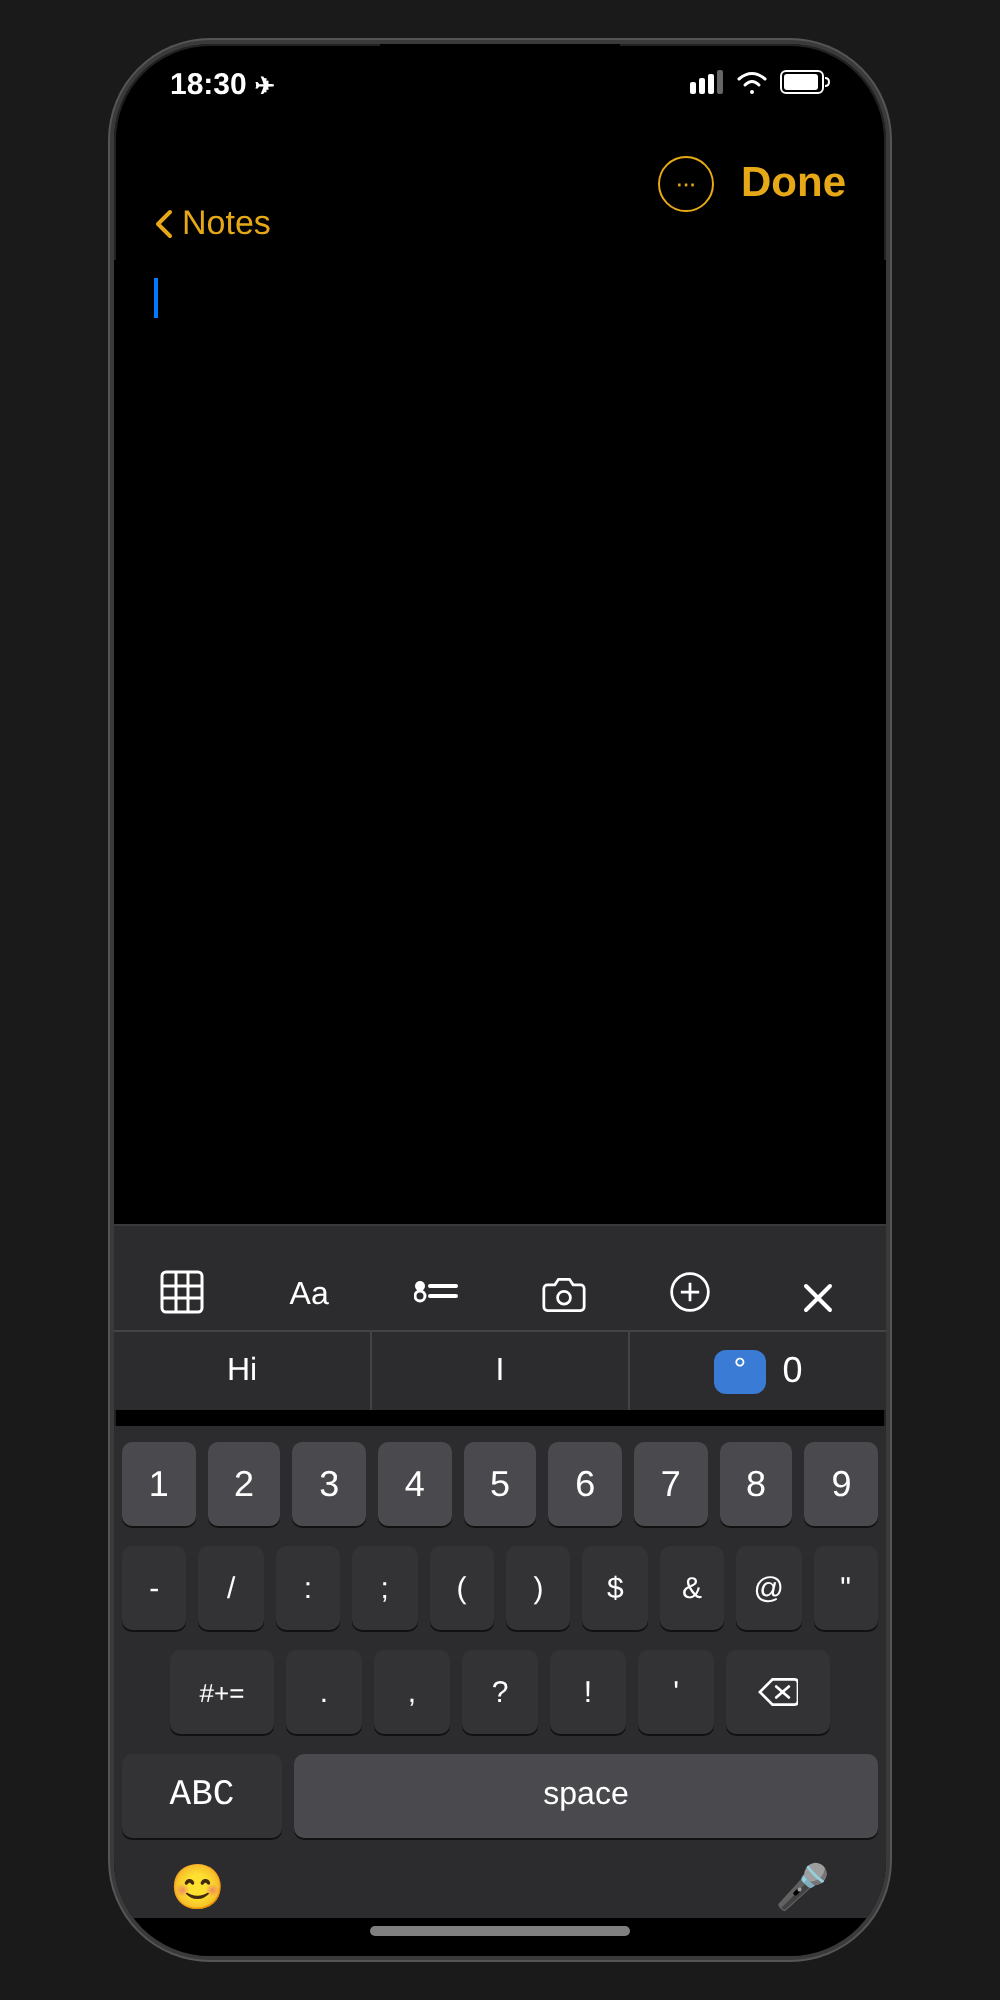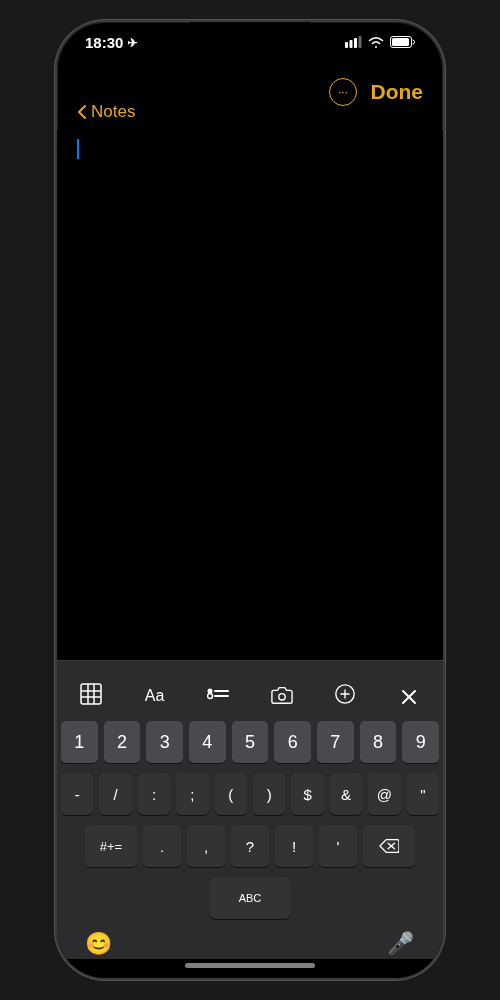--- a/index.html
+++ b/index.html
@@ -383,20 +383,32 @@
         </svg>
       </div>
       <div class="toolbar-icon">
         <svg width="16" height="16" viewBox="0 0 16 16" fill="none" stroke="white" stroke-width="2" stroke-linecap="round">
           <line x1="2" y1="2" x2="14" y2="14"></line>
           <line x1="14" y1="2" x2="2" y2="14"></line>
         </svg>
       </div>
     </div>
 
+    <div class="keyboard-suggestions" style="background:#2c2c2e; border-top:1px solid #444;">
+      <div class="suggestion">
+        <span>Hi</span>
+      </div>
+      <div class="suggestion">
+        <span>I</span>
+      </div>
+      <div class="suggestion" style="position:relative;">
+        <span style="background:#3a7bd5; border-radius:6px; padding:2px 10px; font-size:16px; color:#fff;">°</span>
+        <span style="margin-left:8px; font-size:18px; color:#fff;">0</span>
+      </div>
+    </div>
 
     <div class="keyboard">
       <div class="key-rows">
 
         <div class="key-row">
           <div class="key">1</div>
           <div class="key">2</div>
           <div class="key">3</div>
           <div class="key">4</div>
           <div class="key">5</div>
@@ -429,21 +441,22 @@
           <div class="key key-dark key-delete" style="max-width:52px;">
             <svg width="20" height="16" viewBox="0 0 22 16" fill="none">
               <path d="M8 1 H20 a2 2 0 0 1 2 2 V13 a2 2 0 0 1-2 2 H8 L1 8 Z" stroke="white" stroke-width="1.5" fill="none"></path>
               <line x1="10" y1="5" x2="17" y2="11" stroke="white" stroke-width="1.5" stroke-linecap="round"></line>
               <line x1="17" y1="5" x2="10" y2="11" stroke="white" stroke-width="1.5" stroke-linecap="round"></line>
             </svg>
           </div>
         </div>
 
         <div class="key-row">
-          <div class="key key-dark key-action" style="font-size:11px; max-width:80px;">ABC</div>
+          <div class="key key-dark key-action" style="font-size:18px; max-width:80px;font-family:Liberation Mono, monospace;">ABC</div>
+          <div class="key key-space" style="max-width:none; flex:3;">space</div>
         </div>
       </div>
     </div>
 
     <div class="bottom-bar" style="background:#2c2c2e; padding:8px 28px 2px;">
       <span class="bottom-icon">😊</span>
       <span class="bottom-icon">🎤</span>
     </div>
 
     <div style="background:#000; padding-bottom:4px;">

